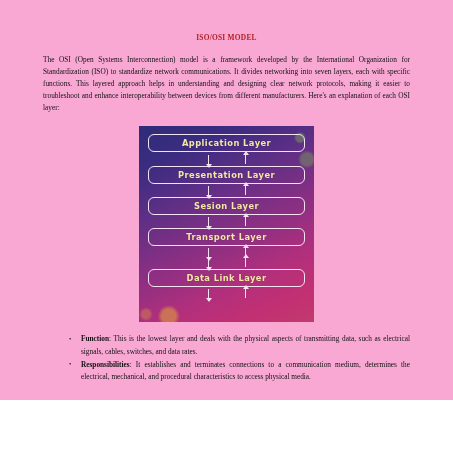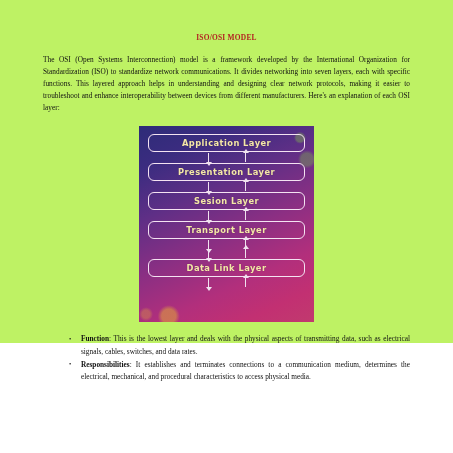--- a/index.html
+++ b/index.html
@@ -10,22 +10,22 @@
   body {
     width: 453px;
     height: 453px;
     overflow: hidden;
     font-family: "Liberation Serif", "DejaVu Serif", serif;
     color: #1a1a1a;
   }
   .page {
     position: relative;
     width: 453px;
-    height: 343px;
-    background: #bef264;
+    height: 400px;
+    background: #f9a8d4;
     box-sizing: border-box;
     padding: 0 43px;
   }
   .doc-title {
     margin: 0;
     padding-top: 33px;
     text-align: center;
     font-size: 7.4px;
     font-weight: bold;
     letter-spacing: 0.25px;
@@ -54,20 +54,21 @@
       radial-gradient(circle at 92% 6%, rgba(120,150,90,0.55) 0 4px, rgba(120,150,90,0) 6px),
       radial-gradient(circle at 96% 17%, rgba(120,150,90,0.50) 0 6px, rgba(120,150,90,0) 9px),
       radial-gradient(circle at 17% 97%, rgba(214,142,70,0.70) 0 7px, rgba(214,142,70,0) 11px),
       radial-gradient(circle at 4% 96%, rgba(214,142,70,0.45) 0 4px, rgba(214,142,70,0) 7px),
       linear-gradient(155deg, #2e2c78 0%, #3b2c80 16%, #5e2f86 34%, #8b2f83 55%, #b22f7c 74%, #c23072 88%, #c13a6e 100%);
     overflow: hidden;
     box-sizing: border-box;
     padding: 7px 9px 24px 9px;
     display: flex;
     flex-direction: column;
+    justify-content: space-between;
   }
   .layer-row {
     position: relative;
     height: 20px;
     display: flex;
     align-items: center;
     justify-content: center;
   }
   .layer-box {
     width: 100%;

